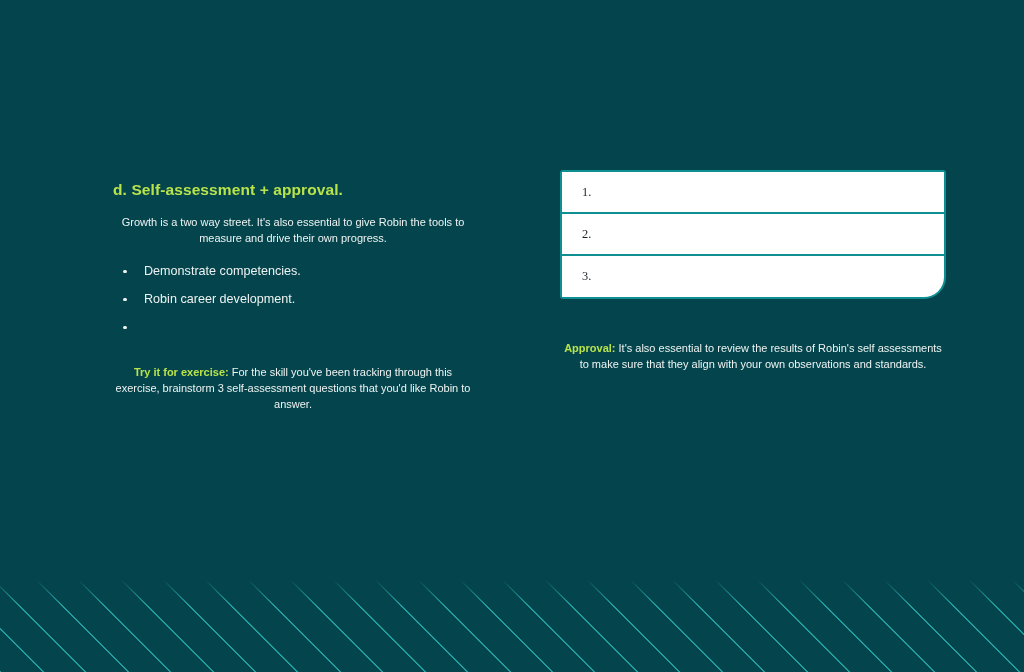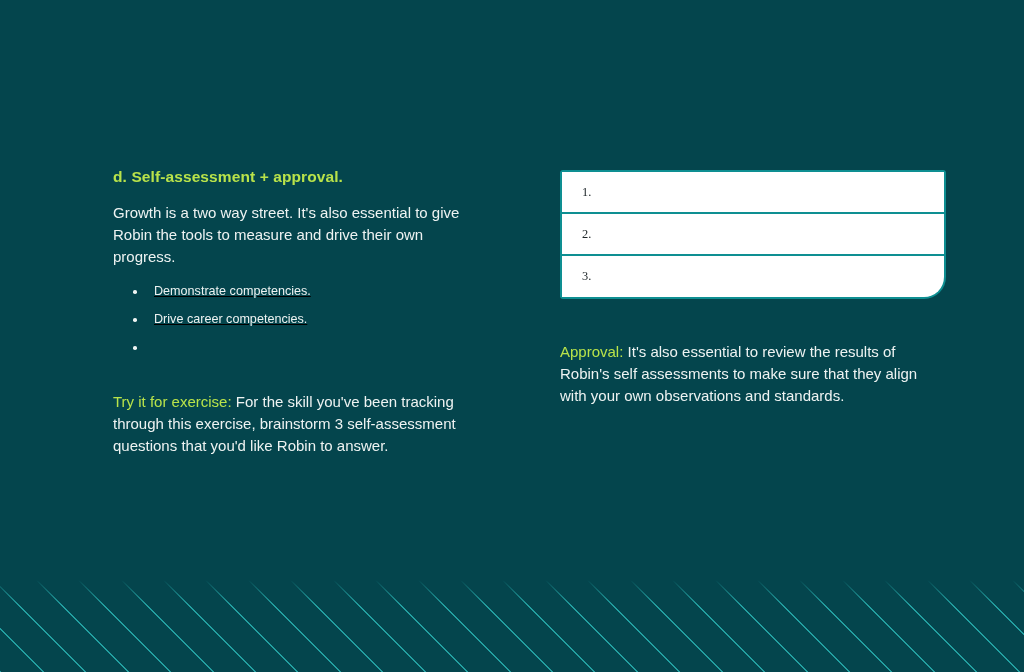--- a/index.html
+++ b/index.html
@@ -36,55 +36,55 @@
 
   
   #page {
     position: absolute;
     inset: 0;
   }
 
   .col-left {
     position: absolute;
     left: 113px;
-    top: 168px;
+    top: 181px;
     width: 360px;
   }
   .col-right {
     position: absolute;
     left: 560px;
     top: 170px;
     width: 386px;
   }
 
   h1.section-heading {
     margin: 0 0 16px 0;
     font-size: 15.5px;
     font-weight: bold;
     color: #b9e34a;
     letter-spacing: 0.1px;
   }
 
   p.body-text {
     margin: 0 0 16px 0;
-    font-size: 15px;
+    font-size: 11px;
     line-height: 1.45;
     color: #eef3f2;
+    text-align: center;
   }
   p.body-text.tight {
     margin-bottom: 0;
   }
   .spacer-sm { height: 16px; }
   .spacer-md { height: 30px; }
 
   ul.bullet-list {
-    margin: 16px;
+    margin: 6px;
     padding: 0;
     list-style: none;
-    text-decoration: underline;
   }
   ul.bullet-list li {
     position: relative;
     padding-left: 25px;
     margin-bottom: 10px;
     font-size: 12.6px;
     line-height: 1.42;
     color: #eef3f2;
   }
   ul.bullet-list li:last-child { margin-bottom: 0; }
@@ -93,21 +93,21 @@
     left: 4px;
     top: 7px;
     width: 3.5px;
     height: 3.5px;
     border-radius: 50%;
     background: #eef3f2;
   }
 
   .lead-label {
     color: #b9e34a;
-    font-weight: normal;
+    font-weight: bold;
   }
 
   
   #answer-card {
     position: relative;
     width: 386px;
     background: #0e8f92;
     border-radius: 3px 3px 22px 3px;
     padding: 2px;
     box-sizing: border-box;
@@ -147,21 +147,21 @@
     <p class="body-text">Growth is a two way street. It's also essential to give Robin the tools to measure and drive their own progress.</p>
 
 
     <ul class="bullet-list">
       <li>
         <span class="bullet-dot"></span>
         <span>Demonstrate competencies.</span>
       </li>
       <li>
         <span class="bullet-dot"></span>
-        <span>Drive career competencies.</span>
+        <span>Robin career development.</span>
       </li>
       <li>
         <span class="bullet-dot"></span>
       </li>
     </ul>
 
     <div class="spacer-md"></div>
 
 
     <div class="spacer-sm"></div>

